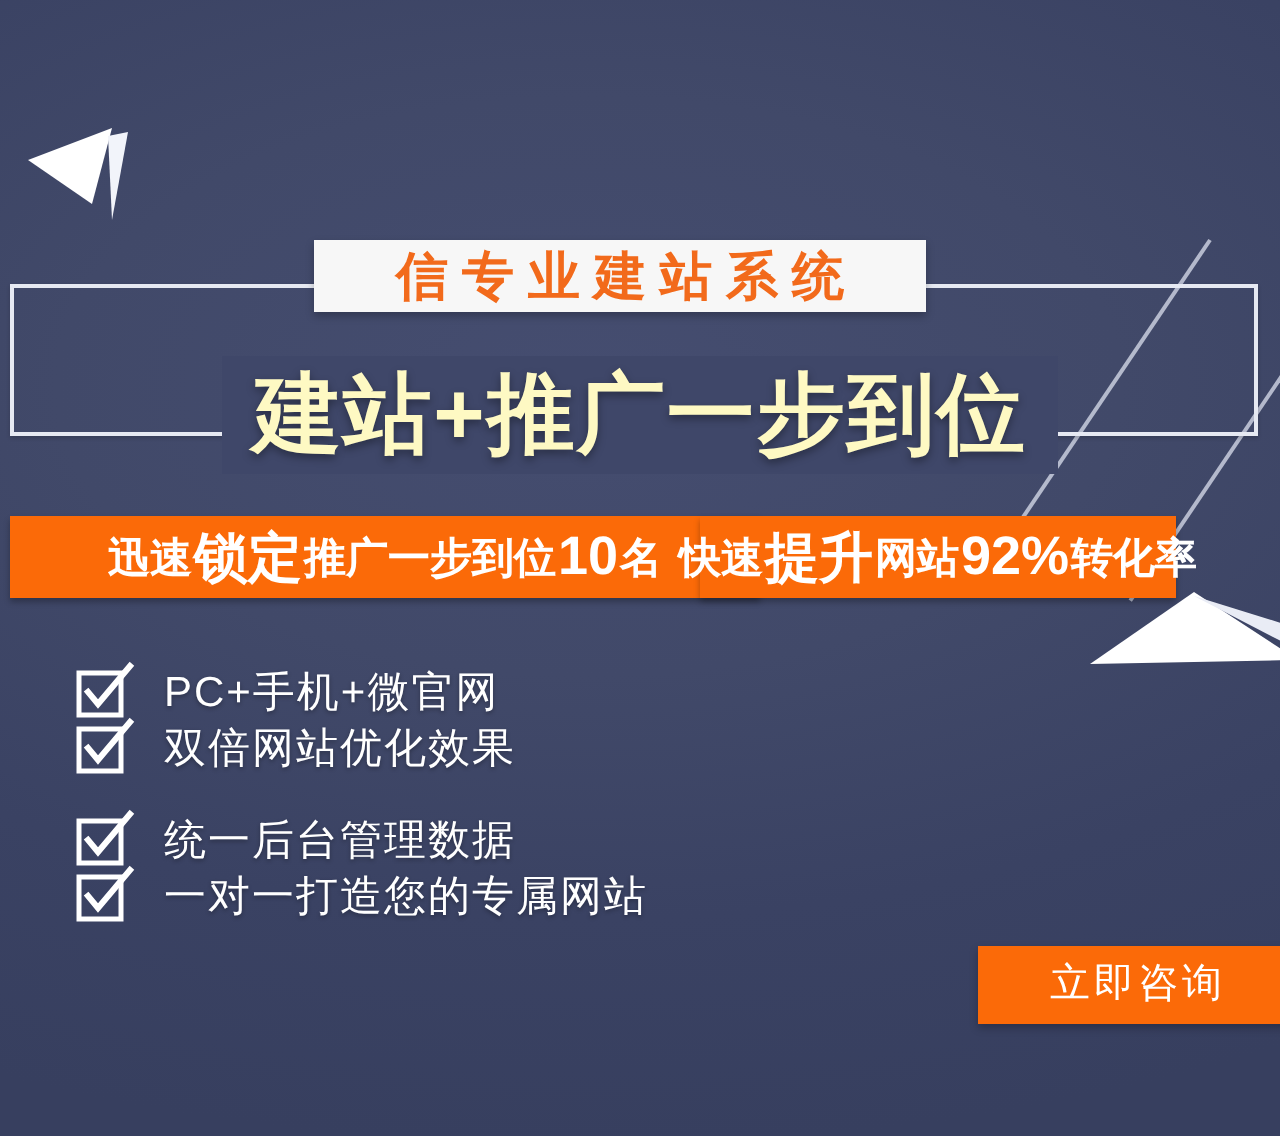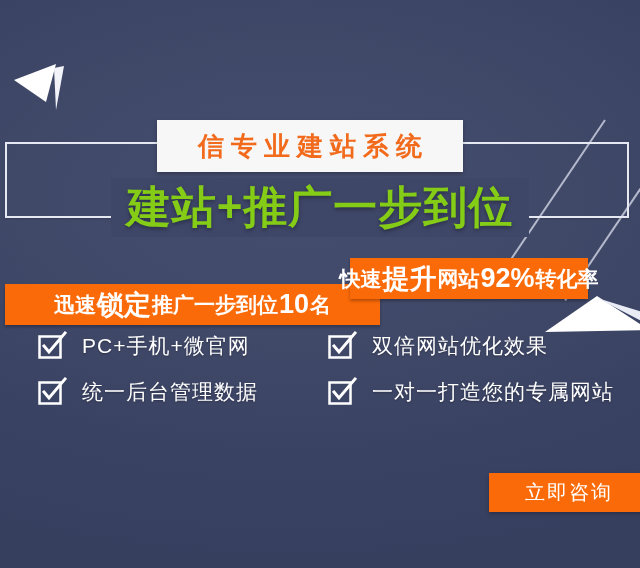--- a/index.html
+++ b/index.html
@@ -50,21 +50,21 @@
     width: 624px; height: 76px;
     border: 2px solid #e6e9f2;
     box-sizing: border-box;
     box-shadow: 0 1px 2px rgba(0,0,0,.18);
   }
 
   
   .title-plate {
     position: absolute;
     left: 157px; top: 120px;
-    width: 306px; height: 52px;
+    width: 306px; height: 36px;
     background: #f7f7f7;
     box-shadow: 0 2px 4px rgba(0,0,0,.25);
     display: flex;
     align-items: center;
     justify-content: center;
     box-sizing: border-box;
   }
   .title-plate .txt {
     color: #f26a1b;
     font-size: 26px;
@@ -73,21 +73,21 @@
     text-indent: 7px;
     white-space: nowrap;
   }
 
   
   .headline {
     position: absolute;
     left: 0; top: 178px;
     width: 640px;
     text-align: center;
-    color: #84cc16;
+    color: #fef9c3;
     font-size: 44px;
     font-weight: bold;
     letter-spacing: 1px;
     white-space: nowrap;
     text-shadow: 0 2px 4px rgba(0,0,0,.35);
   }
   .headline .plate {
     display: inline-block;
     background: #3f4769;
     padding: 0 16px;
@@ -100,21 +100,21 @@
     height: 41px;
     background: #fb6a08;
     box-shadow: 0 2px 3px rgba(0,0,0,.28);
     display: flex;
     align-items: center;
     justify-content: center;
     color: #ffffff;
     white-space: nowrap;
     box-sizing: border-box;
   }
-  .ribbon-left  { left: 5px;   width: 375px; margin-top: 26px; }
+  .ribbon-left  { left: 5px;   width: 375px; }
   .ribbon-right { left: 350px; width: 238px; }
   .ribbon .sm {
     font-size: 21px;
     font-weight: bold;
     letter-spacing: 0px;
   }
   .ribbon .lg {
     font-size: 27px;
     font-weight: bold;
     letter-spacing: 0px;
@@ -124,20 +124,21 @@
 
   
   .features {
     position: absolute;
     left: 38px; top: 332px;
     width: 596px;
   }
   .feat-row {
     display: flex;
     margin-bottom: 18px;
+    flex-direction: column;
   }
   .feat {
     display: flex;
     align-items: center;
   }
   .feat.col-a { width: 290px; }
   .feat.col-b { width: 300px; }
   .chk {
     width: 26px; height: 26px;
     flex: 0 0 26px;

